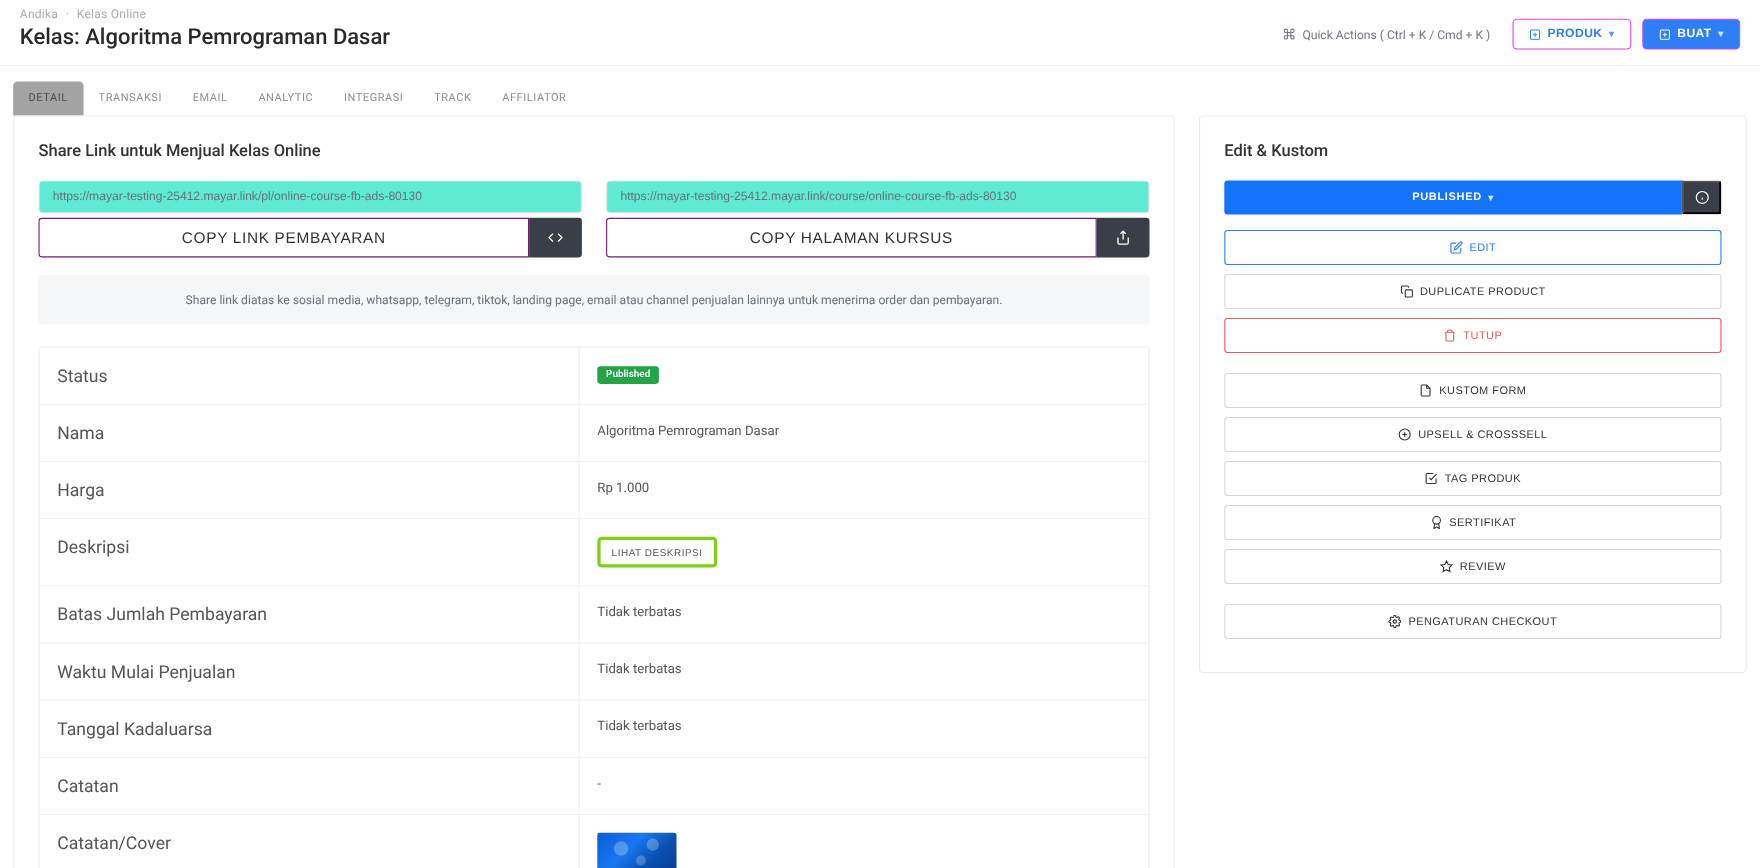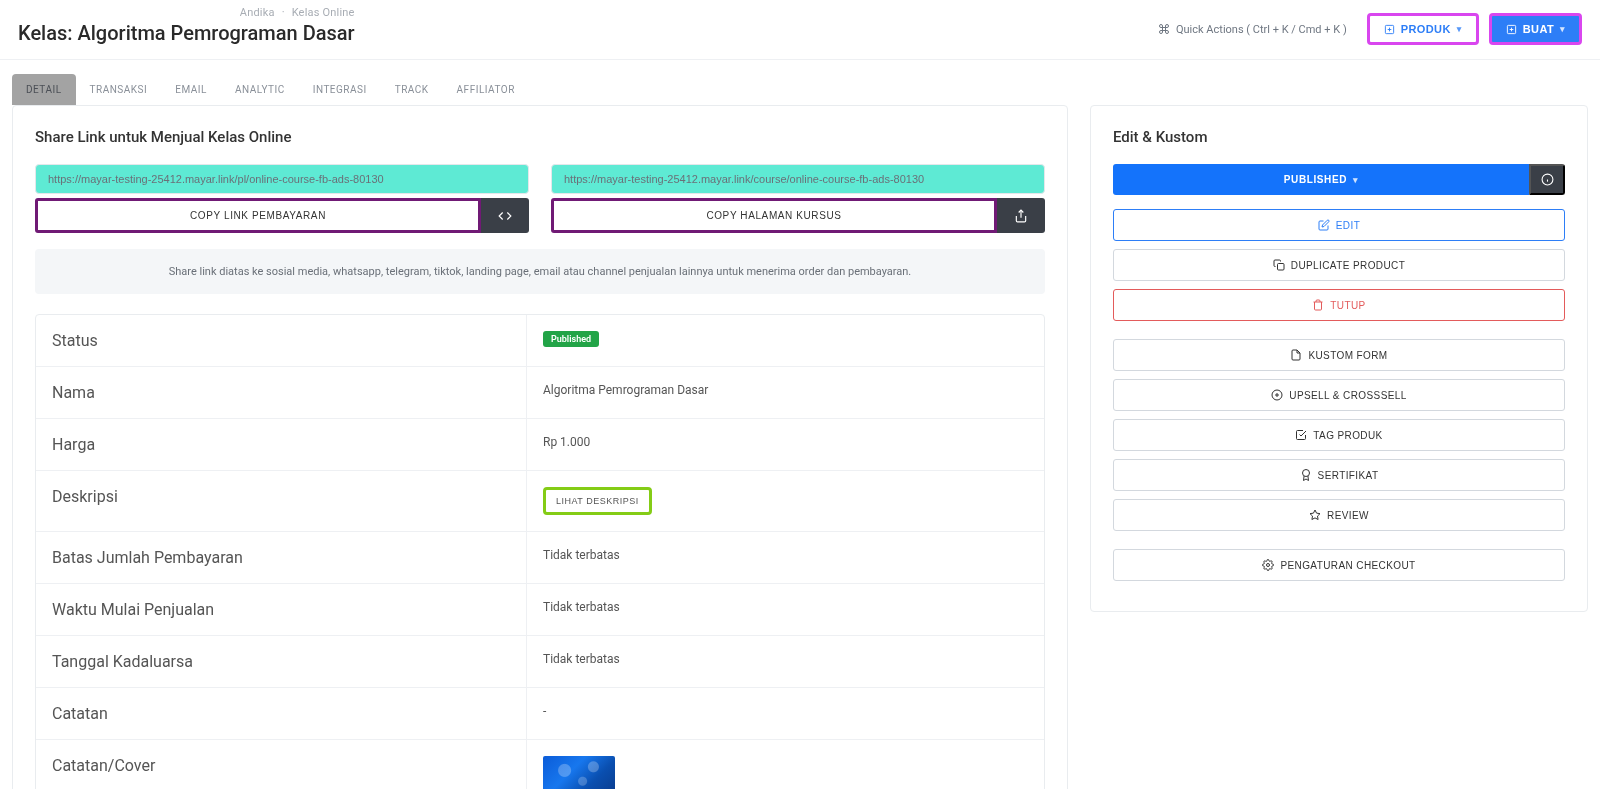--- a/index.html
+++ b/index.html
@@ -1,48 +1,48 @@
 <!DOCTYPE html>
 <html><head>
 <meta charset="utf-8">
 <style>
   * { box-sizing: border-box; margin: 0; padding: 0; }
   body { font-family: -apple-system, BlinkMacSystemFont, "Segoe UI", Roboto, sans-serif; background: #fff; color: #333; font-size: 13px; }
   .wrap { width: 1600px; min-height: 789px; position: relative; }
 
   
   .header { padding: 6px 18px 14px 18px; border-bottom: 1px solid #eef0f3; display: flex; justify-content: space-between; align-items: flex-end; }
-  .crumbs { font-size: 11px; color: #a8adb4; letter-spacing: .2px; text-align: right; }
+  .crumbs { font-size: 11px; color: #a8adb4; letter-spacing: .2px; }
   .crumbs span { cursor: pointer; }
   .crumbs .sep { margin: 0 4px; }
   .page-title { font-size: 20px; font-weight: 500; color: #2a2a2a; margin-top: 2px; }
   .header-actions { display: flex; gap: 10px; align-items: center; }
   .qa { font-size: 11px; color: #6f7782; display:flex; align-items:center; gap:6px; padding: 6px 10px; border-radius:4px; }
-  .btn { display:flex; align-items:center; gap:6px; border:3px solid #d946ef; color:#2d7ef7; background:#fff; padding:7px 14px; font-size:11px; font-weight:600; border-radius:4px; cursor:pointer; letter-spacing:.4px;}
+  .btn { display:flex; align-items:center; gap:6px; border:1px solid #d946ef; color:#2d7ef7; background:#fff; padding:7px 14px; font-size:11px; font-weight:600; border-radius:4px; cursor:pointer; letter-spacing:.4px;}
   .btn.solid { background:#2d7ef7; color:#fff; }
   .chev { font-size:9px; opacity:.8; }
 
   
   .tabs { display:flex; padding: 14px 12px 0 12px; }
   .tab { font-size:10px; letter-spacing:.5px; color:#8a9099; padding:10px 14px; cursor:pointer; }
   .tab.active { background:#a3a3a3; color:#4b4f56; border-radius:4px 4px 0 0; }
 
   
   .cols { display:flex; gap:22px; padding: 0 12px 30px 12px; align-items:flex-start;}
   .card { border:1px solid #e9ecef; border-radius:4px; background:#fff; }
   .left { flex:1; padding:22px; }
   .right { width:498px; padding:22px; }
 
   .sect-title { font-size:15px; color:#333; font-weight:500; margin-bottom:18px; }
 
   .linkrow { display:flex; gap:22px; margin-bottom:16px;}
   .linkcol { flex:1; display:flex; flex-direction:column; }
   .link-input { background:#5eead4; border:1px solid #e4e7eb; border-radius:4px; padding:8px 12px; font-size:11px; color:#6a7078; width:100%; }
   .link-btns { display:flex; margin-top:4px;}
-  .copy-btn { flex:1; border:3px solid #701a75; background:#fff; color:#333; font-size:10px; letter-spacing:.6px; padding:9px; cursor:pointer; border-radius:3px 0 0 3px;}
+  .copy-btn { flex:1; border:1px solid #701a75; background:#fff; color:#333; font-size:14px; letter-spacing:.6px; padding:9px; cursor:pointer; border-radius:3px 0 0 3px;}
   .side-btn { width:48px; background:#3a3f47; color:#fff; display:flex; align-items:center; justify-content:center; border:none; border-radius:0 3px 3px 0; cursor:pointer;}
 
   .info-bar { background:#f4f6f8; border-radius:4px; padding:16px; text-align:center; font-size:11px; color:#6a7078; margin:6px 0 20px 0;}
 
   .detail-table { border:1px solid #e9ecef; border-radius:4px; overflow:hidden; }
   .dt-row { display:flex; border-bottom:1px solid #eef0f3; }
   .dt-row:last-child { border-bottom:none; }
   .dt-k { width:490px; padding:16px; font-size:16px; color:#555; }
   .dt-v { flex:1; padding:16px; font-size:12px; color:#555; border-left:1px solid #eef0f3;}
   .badge-pub { display:inline-block; background:#22a447; color:#fff; font-size:9px; padding:3px 8px; border-radius:3px; font-weight:600;}

